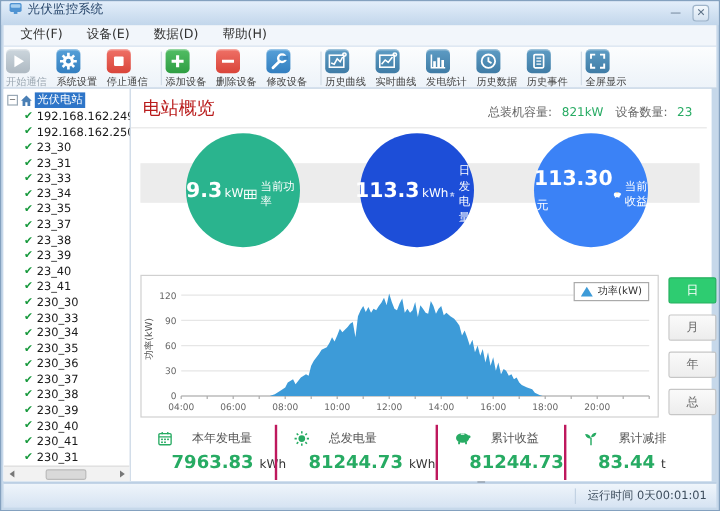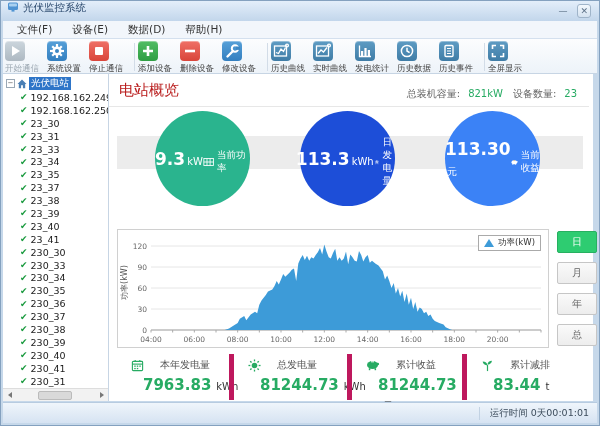--- a/index.html
+++ b/index.html
@@ -67,21 +67,21 @@
 
   .chartbox { position:absolute; top:155px; left:8px; width:432px; height:119px; border:1px solid #d0d0d0; background:#fff; }
   .legend { position:absolute; top:5px; right:7px; border:1px solid #aaa; background:#fff; padding:1px 5px; font-size:8.5px; color:#333; display:flex; align-items:center; gap:4px; }
   .leg-tri { width:0; height:0; border-left:5px solid transparent; border-right:5px solid transparent; border-bottom:8px solid #3d9bd8; }
 
   .range-btn { position:absolute; left:448px; width:40px; height:22px; border:1px solid #c6c6c6; border-radius:2px; background:linear-gradient(#fafafa,#ededed); font-size:10px; color:#666; display:flex; align-items:center; justify-content:center; }
   .range-btn.active { background:#2ecc71; border-color:#27b060; color:#fff; }
 
   .statsrow { position:absolute; top:280px; left:8px; right:6px; height:46px; display:flex; }
   .stat-cell { padding-top:4px; }
-  .stat-cell + .stat-cell { border-left:5px solid #be185d; }
+  .stat-cell + .stat-cell { border-left:2px solid #be185d; }
   .stat-head { display:flex; align-items:center; gap:16px; font-size:10px; color:#555; padding-left:14px; }
   .stat-val { padding-left:26px; margin-top:3px; }
   .stat-val b { font-size:15px; color:#27ab63; font-weight:bold; }
   .stat-val span { font-size:10px; color:#333; margin-left:5px; }
 
   
   .statusbar { position:absolute; left:2px; right:2px; bottom:2px; height:21px; background:linear-gradient(#eff5fb,#d6e3f2); border-top:1px solid #b7cbe0; display:flex; align-items:center; font-size:9.5px; color:#3c4c5c; padding:0 8px; }
   .sb-right { margin-left:auto; border-left:1px solid #c2d2e3; padding-left:10px;text-align:right; }
 </style>
 </head>
@@ -502,21 +502,21 @@
                   <line x1="2.4" y1="2.4" x2="3.8" y2="3.8"></line>
                   <line x1="10.2" y1="10.2" x2="11.6" y2="11.6"></line>
                   <line x1="11.6" y1="2.4" x2="10.2" y2="3.8"></line>
                   <line x1="2.4" y1="11.6" x2="3.8" y2="10.2"></line>
                 </g>
               </svg>
               <span>总发电量</span>
             </div>
           <div class="stat-val"><b>81244.73</b><span>kWh</span></div>
         </div>
-        <div class="stat-cell" style="width:116px;">
+        <div class="stat-cell" style="width:116px;margin-left:16px;">
           <div class="stat-head">
               <svg width="14" height="12" viewBox="0 0 14 12">
                 <g fill="#27ab63">
                   <ellipse cx="6.5" cy="6" rx="5.5" ry="4"></ellipse>
                   <circle cx="11.8" cy="5" r="1.3"></circle>
                   <rect x="2.8" y="9.2" width="1.5" height="2"></rect>
                   <rect x="8.6" y="9.2" width="1.5" height="2"></rect>
                 </g>
                 <line x1="5" y1="2.8" x2="8" y2="2.8" stroke="#fff" stroke-width="1"></line>
               </svg>

